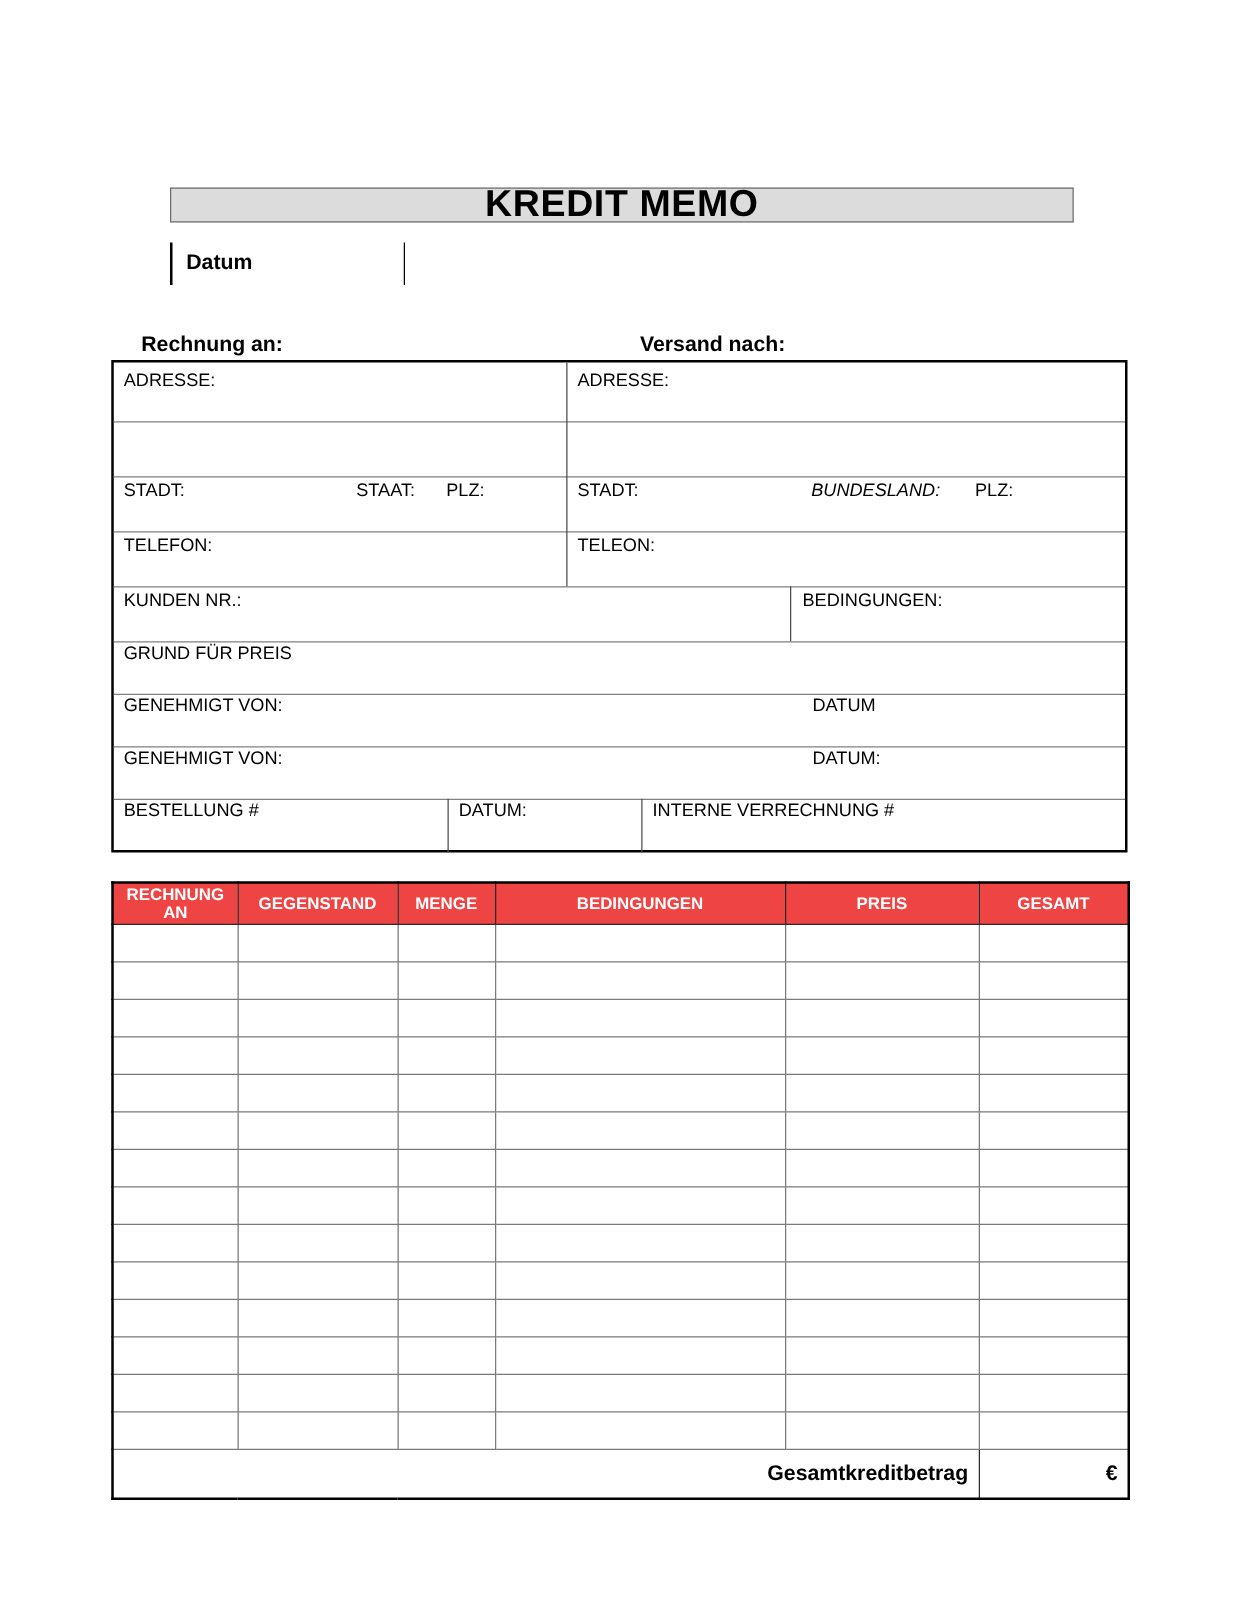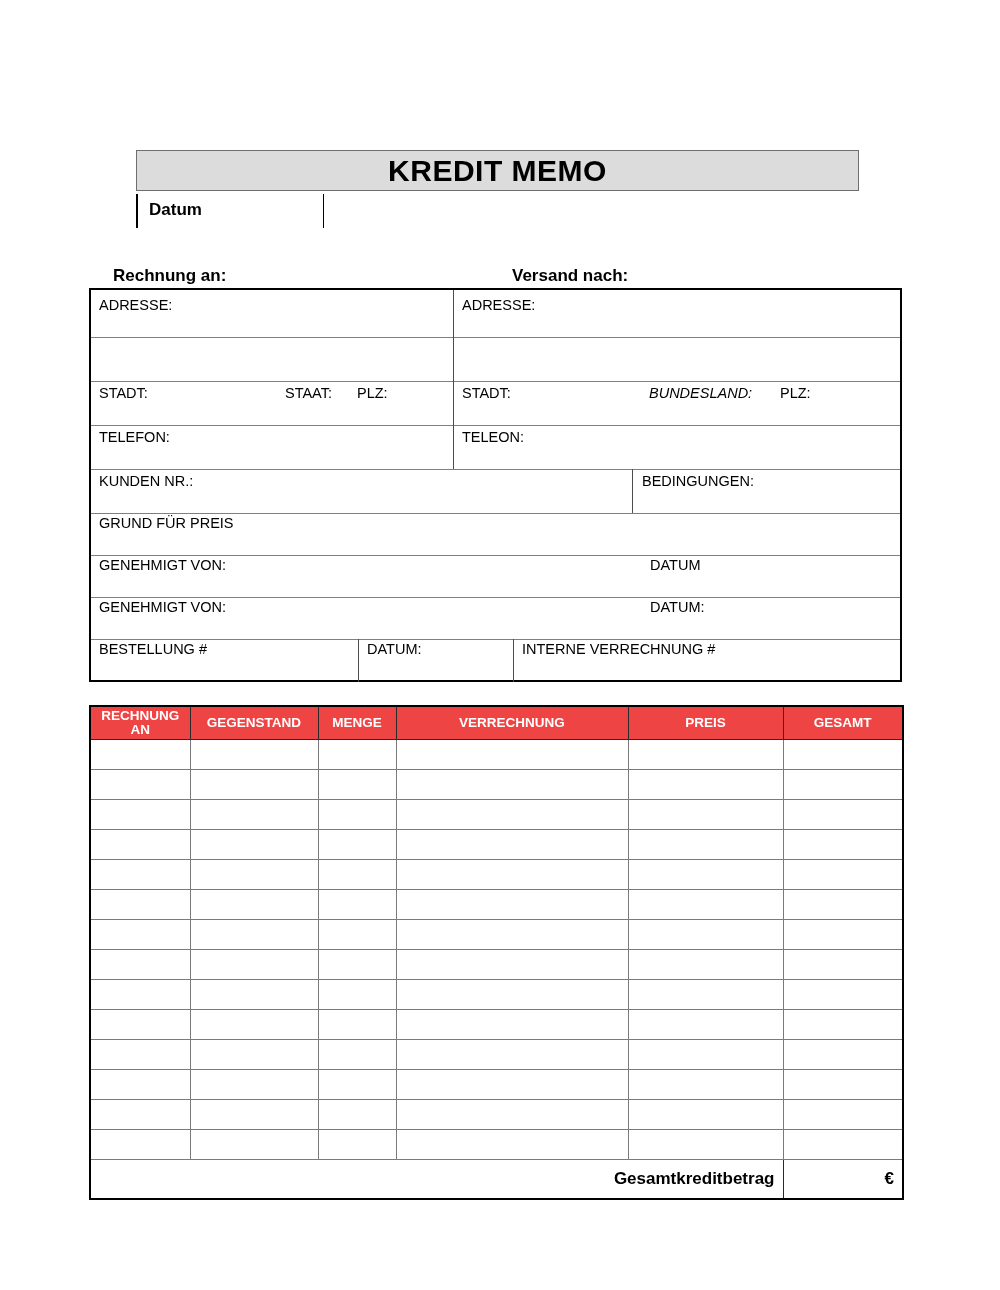--- a/index.html
+++ b/index.html
@@ -24,21 +24,21 @@
     width: 1000px;
     height: 1290px;
   }
 
   
   .title-bar {
     position: absolute;
     left: 136px;
     top: 150px;
     width: 723px;
-    height: 41px;
+    height: 28px;
     background: #dcdcdc;
     border: 1px solid #6e6e6e;
     box-sizing: border-box;
     display: flex;
     align-items: center;
     justify-content: center;
   }
   .title-text {
     font-size: 30px;
     font-weight: bold;
@@ -257,21 +257,21 @@
         <col class="col-3">
       <col class="col-4">
         <col class="col-5">
         <col class="col-6">
     </colgroup>
     <thead>
       <tr>
         <th>RECHNUNG AN</th>
         <th>GEGENSTAND</th>
         <th>MENGE</th>
-        <th>VERRECHNUNG</th>
+        <th>BEDINGUNGEN</th>
         <th>PREIS</th>
         <th>GESAMT</th>
       </tr>
     </thead>
     <tbody id="items-body">
         <tr>
           <td class="cell"></td>
           <td class="cell"></td>
           <td class="cell"></td>
           <td class="cell"></td>

